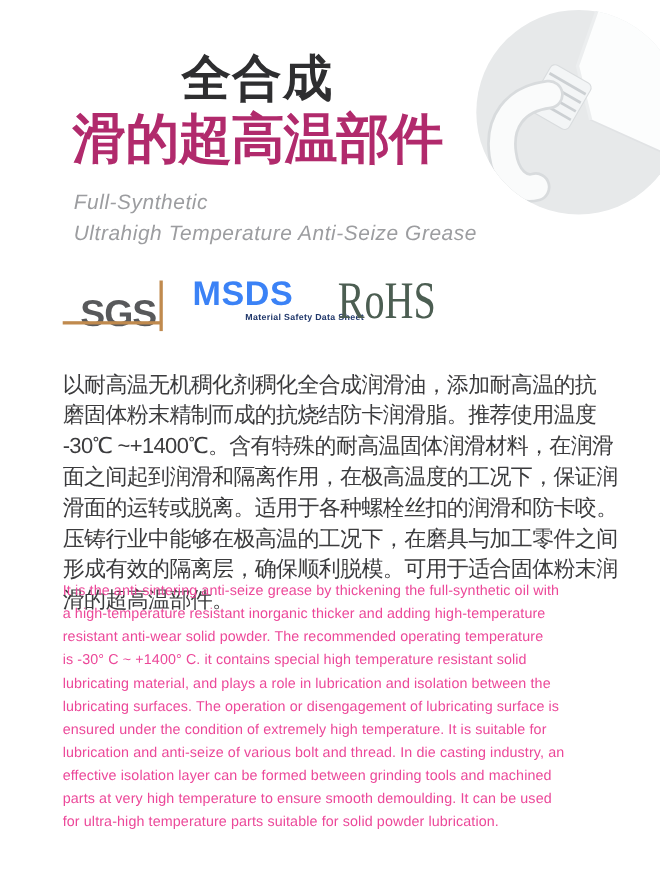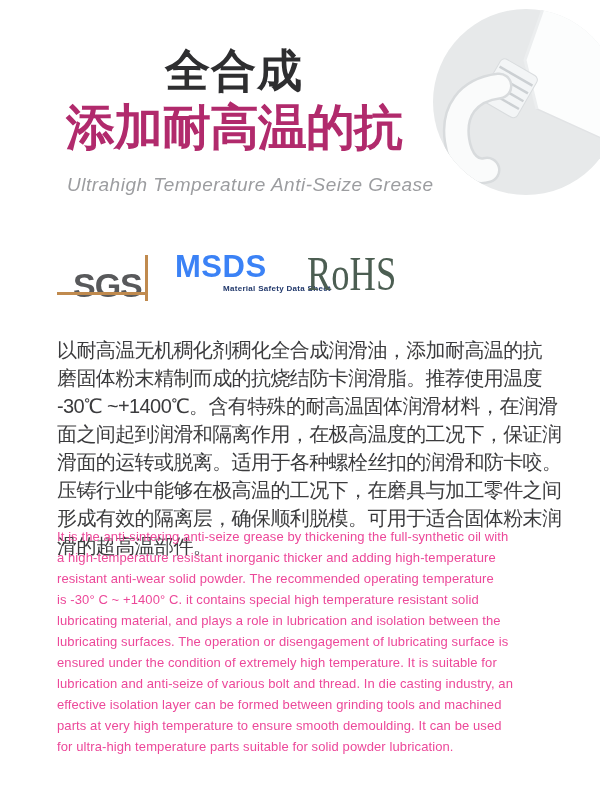--- a/index.html
+++ b/index.html
@@ -64,23 +64,24 @@
         </g>
 
         <path d="M 84 86 C 52 90 38 112 42 140 C 45 162 58 174 72 170" fill="none" stroke="#d8dbdd" stroke-width="27" stroke-linecap="round"></path>
         <path d="M 84 86 C 52 90 38 112 42 140 C 45 162 58 174 72 170" fill="none" stroke="#fafbfb" stroke-width="22" stroke-linecap="round"></path>
       </g>
     </svg>
   </div>
 
   <div class="title-block">
     <h1 class="title-cn-1">全合成</h1>
-    <h2 class="title-cn-2">添加耐高温的抗</h2>
+    <h2 class="title-cn-2">滑的超高温部件</h2>
   </div>
   <div class="subtitle">
+    <div>Full-Synthetic</div>
     <div>Ultrahigh Temperature Anti-Seize Grease</div>
   </div>
 
   <div class="logo-sgs">
     <span class="sgs-text">SGS</span>
     <span class="sgs-hline"></span>
     <span class="sgs-vline"></span>
   </div>
   <div class="logo-msds">
     <div class="msds-text">MSDS</div>

